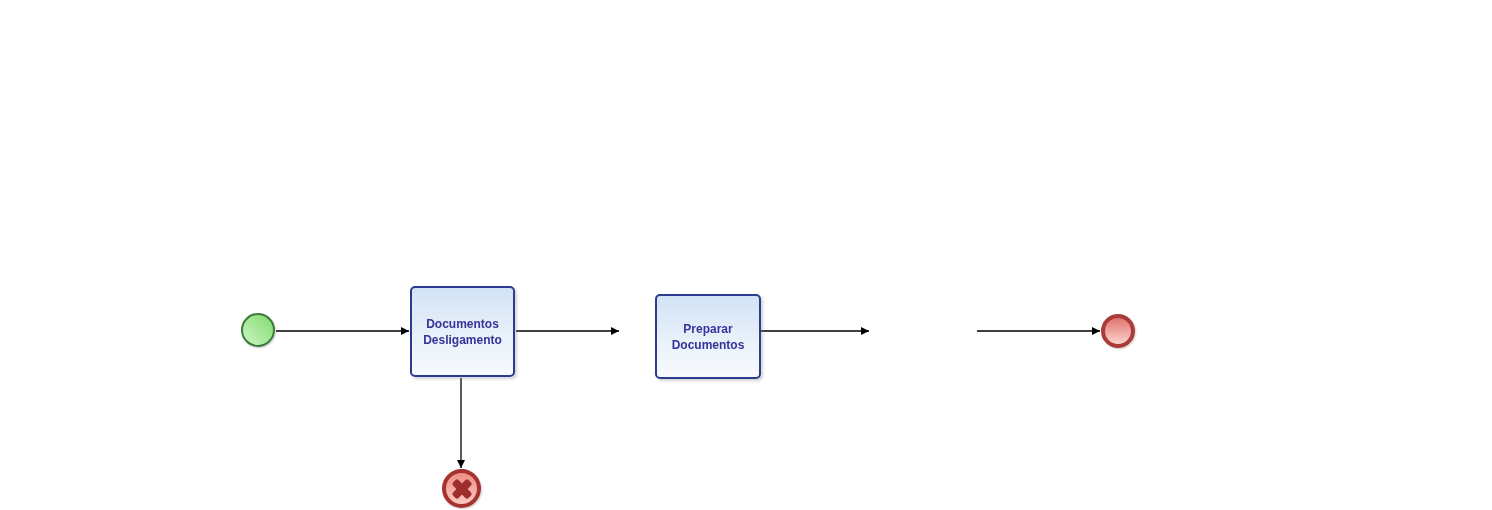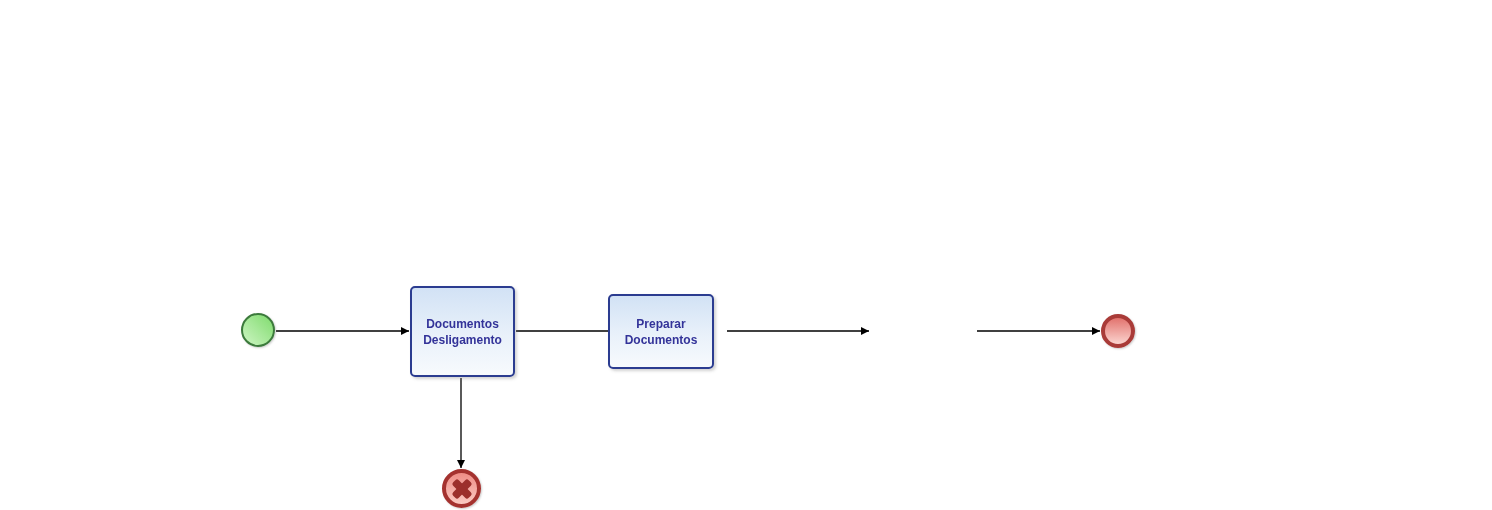--- a/index.html
+++ b/index.html
@@ -33,21 +33,21 @@
     align-items: center;
     justify-content: center;
     text-align: center;
     color: #333399;
     font-weight: bold;
     font-size: 12px;
     line-height: 16px;
   }
   .task-label { white-space: pre-line; }
   #task-1 { left: 410px; top: 286px; width: 105px; height: 91px; }
-  #task-2 { left: 608px; top: 294px; width: 106px; height: 75px; align-items: center; }
+  #task-2 { left: 655px; top: 294px; width: 106px; height: 85px; align-items: center; }
   #task-3 { left: 870px; top: 268px; width: 106px; height: 126px; }
   .event {
     position: absolute;
     box-sizing: border-box;
     border-radius: 50%;
   }
   .event.start {
     left: 241px; top: 313px;
     width: 34px; height: 34px;
     border: 2px solid #3C7A3C;

